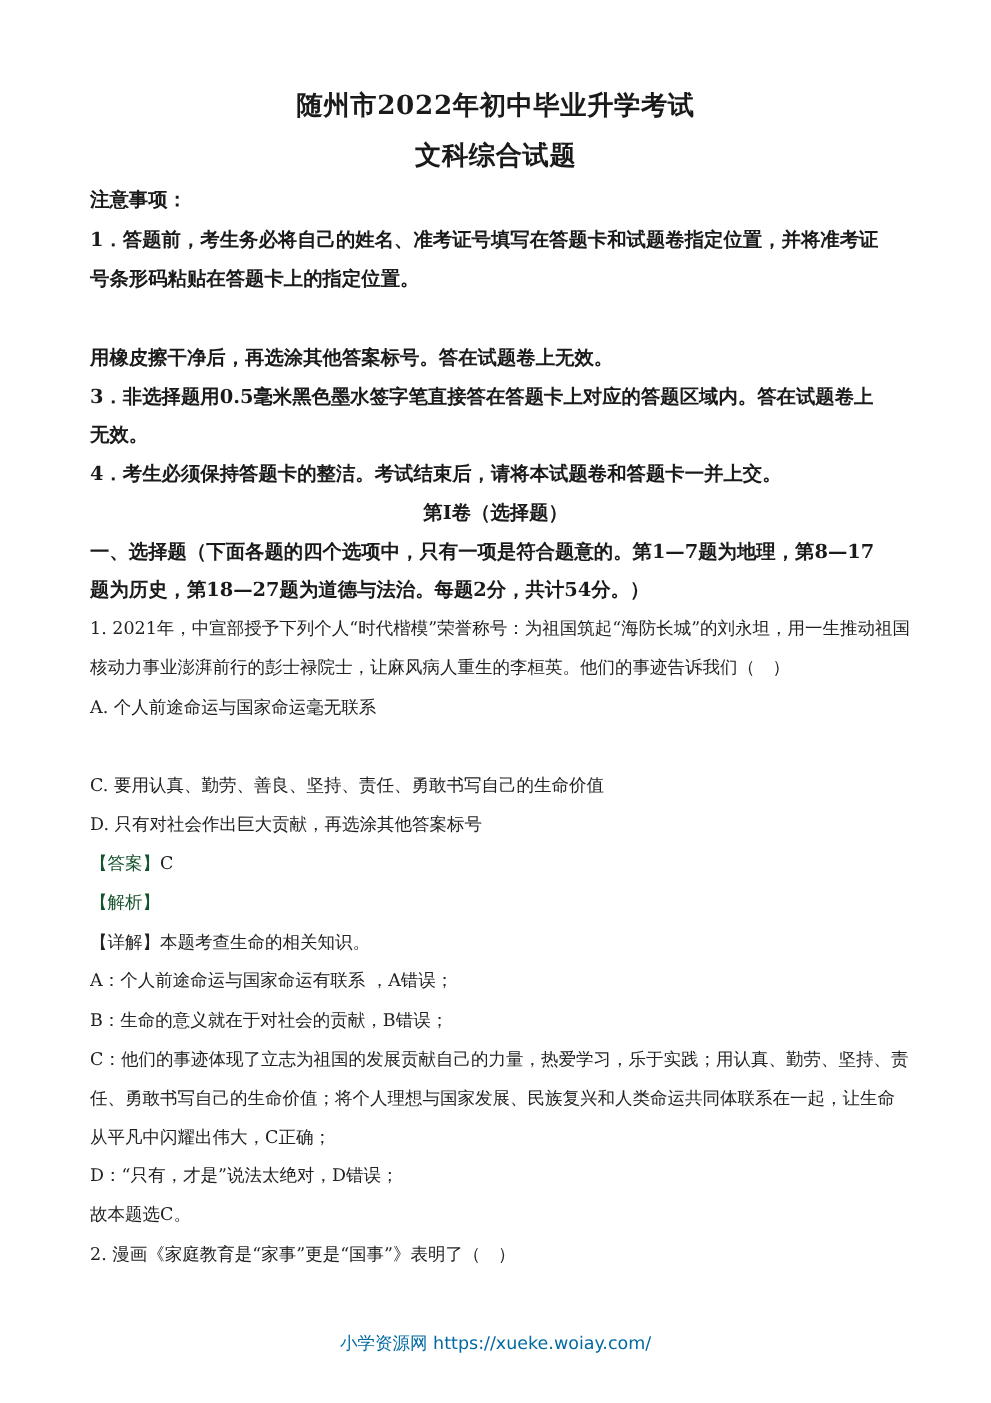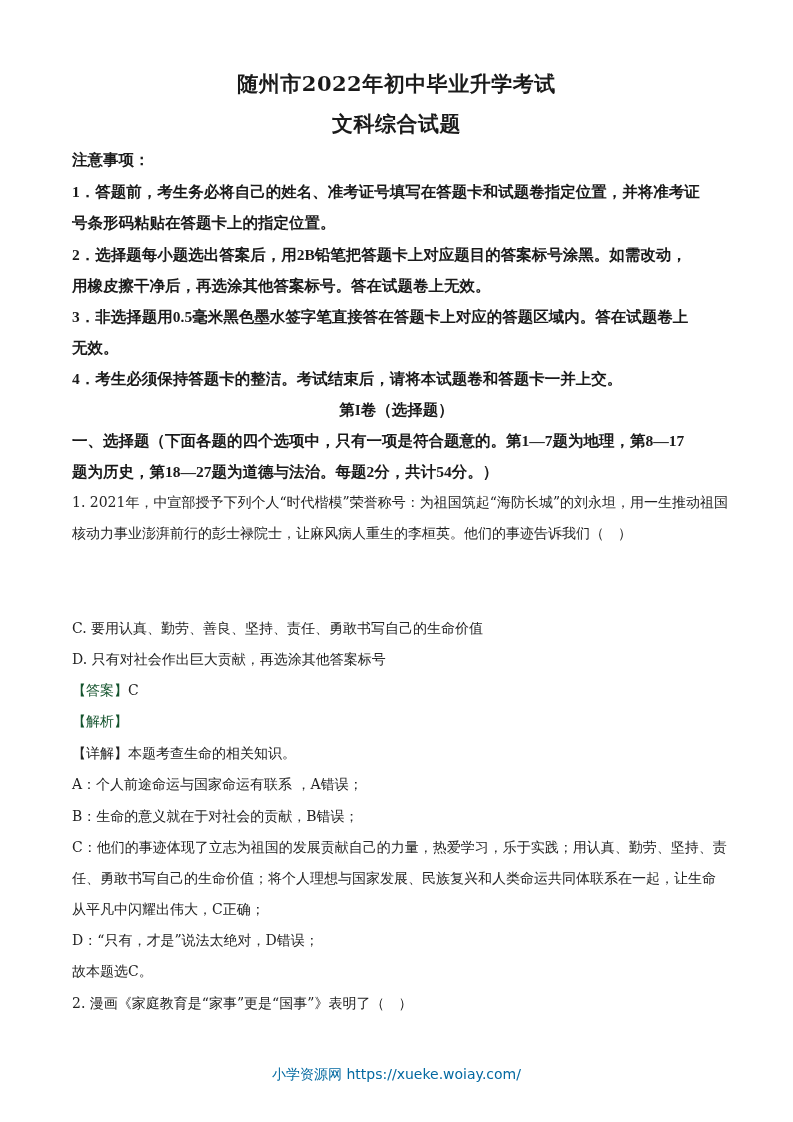--- a/index.html
+++ b/index.html
@@ -3,49 +3,49 @@
 <meta charset="utf-8">
 <style>
   html, body { margin: 0; padding: 0; background: #ffffff; }
   body { width: 793px; height: 1122px; position: relative; overflow: hidden;
          font-family: "DejaVu Serif", "Liberation Serif", serif; color: #1a1a1a; }
   .page { position: absolute; left: 0; top: 0; width: 656px; height: 1122px; padding-left: 37px; }
   .title { position: absolute; left: 0; width: 793px; text-align: center; font-weight: bold; font-size: 21px; letter-spacing: 0.5px; }
   .t1 { top: 70px; }
   .t2 { top: 110px; }
   .line { position: absolute; left: 72px; width: 652px; font-size: 15px; white-space: nowrap; }
-  .b { font-weight: bold; font-size: 15.5px; font-family: Liberation Serif, serif; }
+  .b { font-weight: bold; font-size: 15.5px; }
   .n { font-size: 14px; color: #222; }
   .center { left: 0; width: 793px; text-align: center; }
   .blue { color: #14532d; }
   .footer { position: absolute; top: 1066px; left: 0; width: 793px; text-align: center;
             font-family: "DejaVu Sans", "Liberation Sans", sans-serif; font-size: 14px; color: #0369a1; }
 </style>
 </head>
 <body>
 
 <div class="page">
   <div class="title t1">随州市2022年初中毕业升学考试</div>
   <div class="title t2">文科综合试题</div>
 
   <div class="line b" style="top:150px">注意事项：</div>
   <div class="line b" style="top:182px">1．答题前，考生务必将自己的姓名、准考证号填写在答题卡和试题卷指定位置，并将准考证</div>
   <div class="line b" style="top:213px">号条形码粘贴在答题卡上的指定位置。</div>
-  <div class="line b" style="top:245px">2．选择题每小题选出答案后，用2B铅笔把答题卡上对应题目的答案标号涂黑。如需改动，</div>
   <div class="line b" style="top:276px">用橡皮擦干净后，再选涂其他答案标号。答在试题卷上无效。</div>
   <div class="line b" style="top:307px">3．非选择题用0.5毫米黑色墨水签字笔直接答在答题卡上对应的答题区域内。答在试题卷上</div>
   <div class="line b" style="top:338px">无效。</div>
   <div class="line b" style="top:369px">4．考生必须保持答题卡的整洁。考试结束后，请将本试题卷和答题卡一并上交。</div>
 
   <div class="line b center" style="top:400px">第I卷（选择题）</div>
   <div class="line b" style="top:431px">一、选择题（下面各题的四个选项中，只有一项是符合题意的。第1—7题为地理，第8—17</div>
   <div class="line b" style="top:462px">题为历史，第18—27题为道德与法治。每题2分，共计54分。）</div>
 
   <div class="line n" style="top:494px">1. 2021年，中宣部授予下列个人“时代楷模”荣誉称号：为祖国筑起“海防长城”的刘永坦，用一生推动祖国</div>
   <div class="line n" style="top:525px">核动力事业澎湃前行的彭士禄院士，让麻风病人重生的李桓英。他们的事迹告诉我们（　）</div>
+  <div class="line n" style="top:557px">A.  个人前途命运与国家命运毫无联系</div>
   <div class="line n" style="top:620px">C.  要用认真、勤劳、善良、坚持、责任、勇敢书写自己的生命价值</div>
   <div class="line n" style="top:651px">D.  只有对社会作出巨大贡献，再选涂其他答案标号</div>
 
   <div class="line n" style="top:682px">
     <span class="blue">【答案】</span><span>C</span>
   </div>
   <div class="line n blue" style="top:713px">【解析】</div>
 
   <div class="line n" style="top:745px">【详解】本题考查生命的相关知识。</div>
   <div class="line n" style="top:776px">A：个人前途命运与国家命运有联系 ，A错误；</div>

